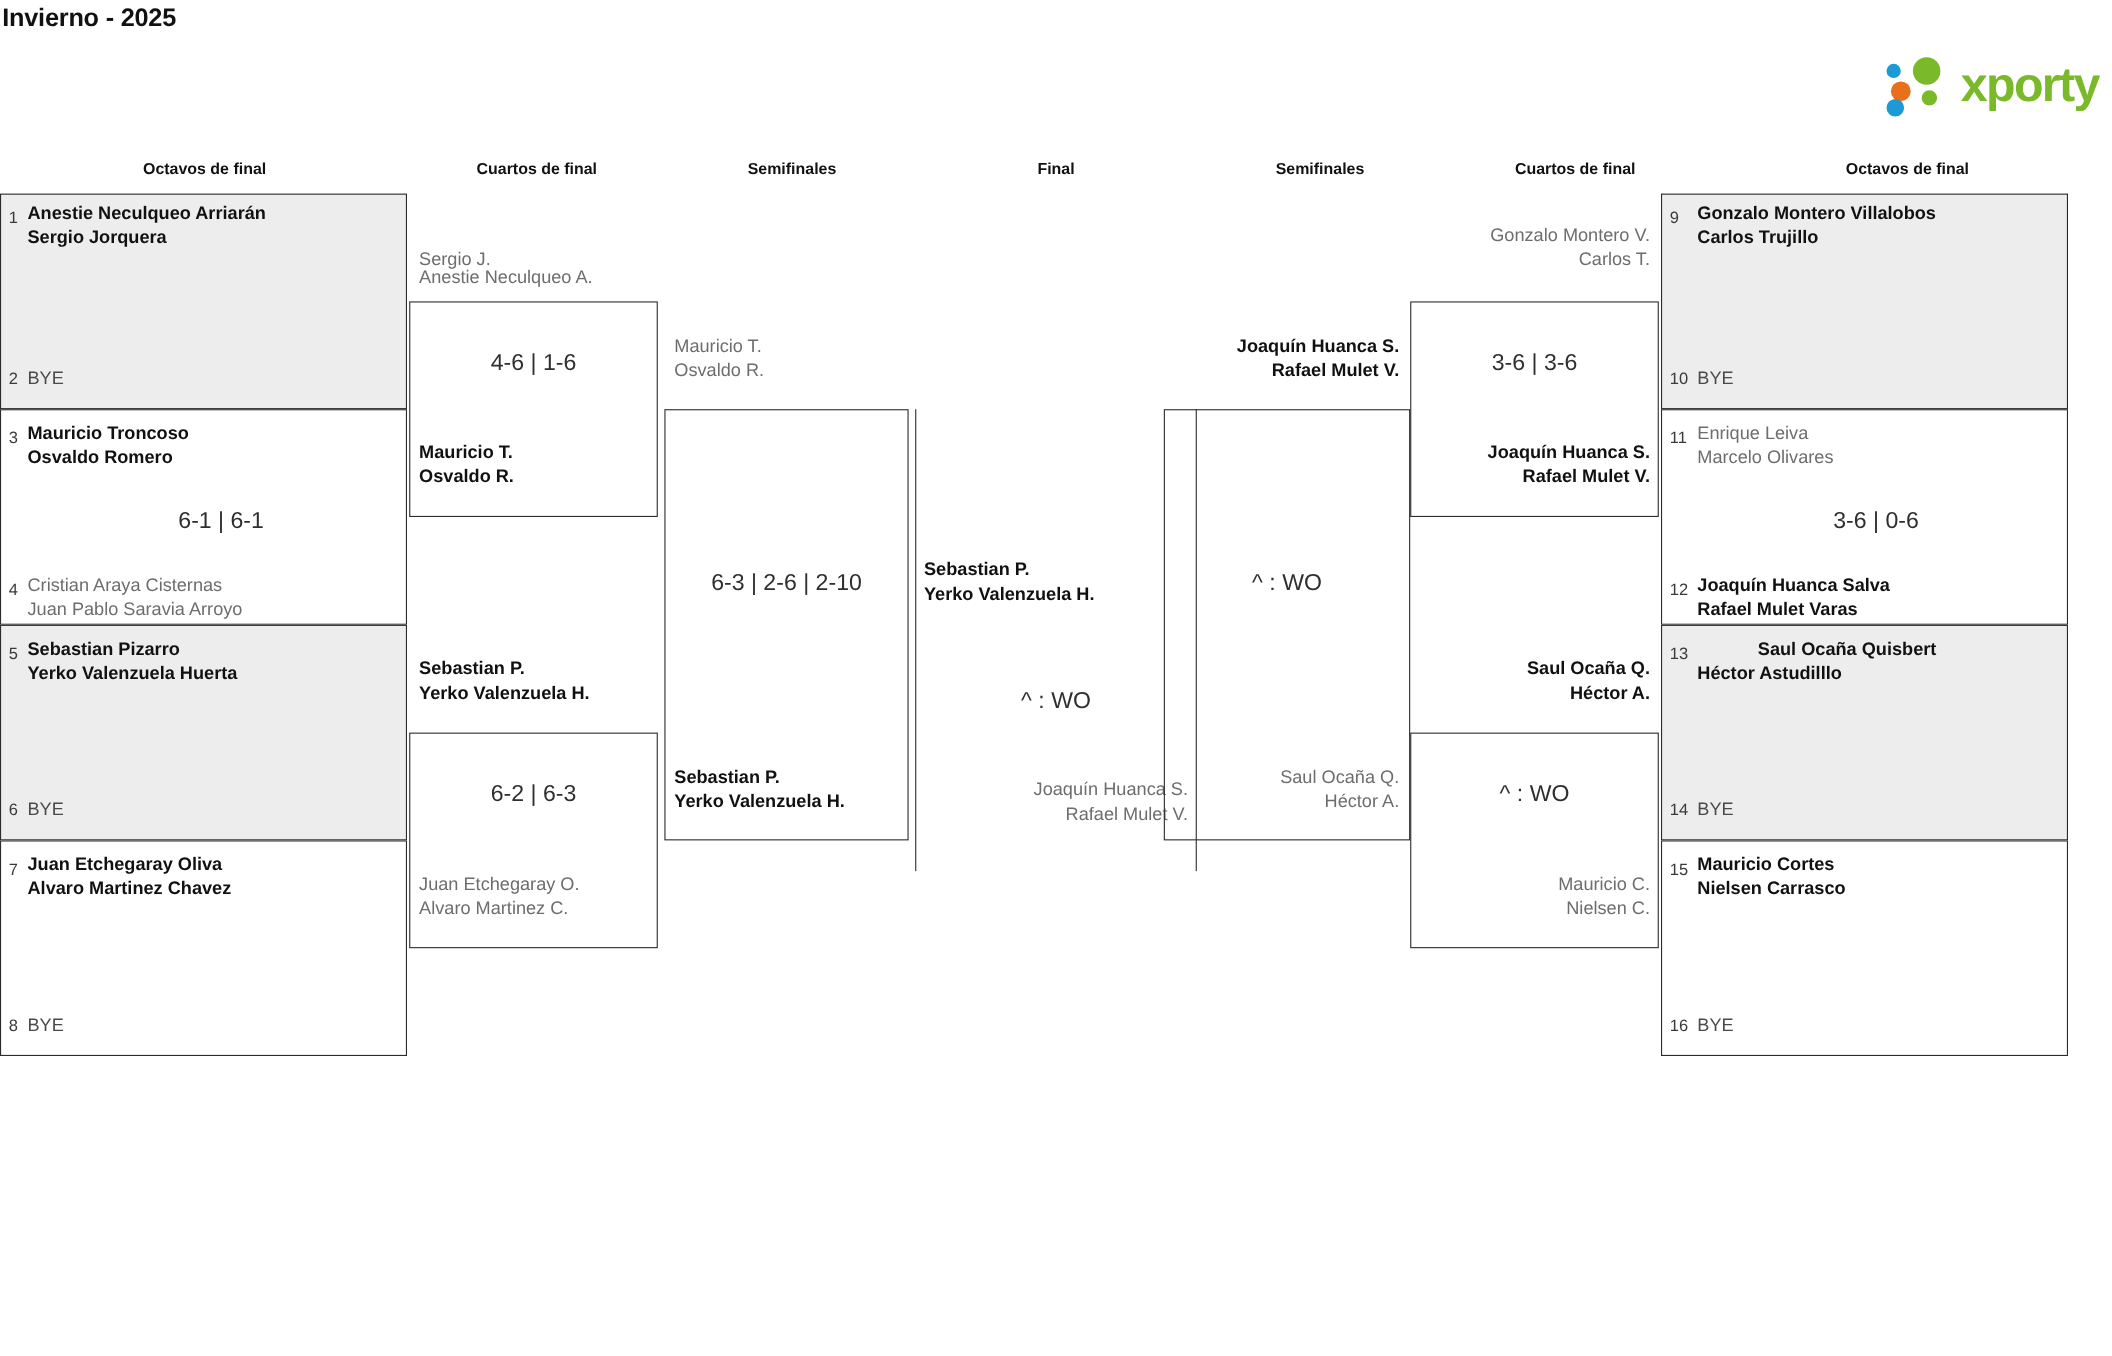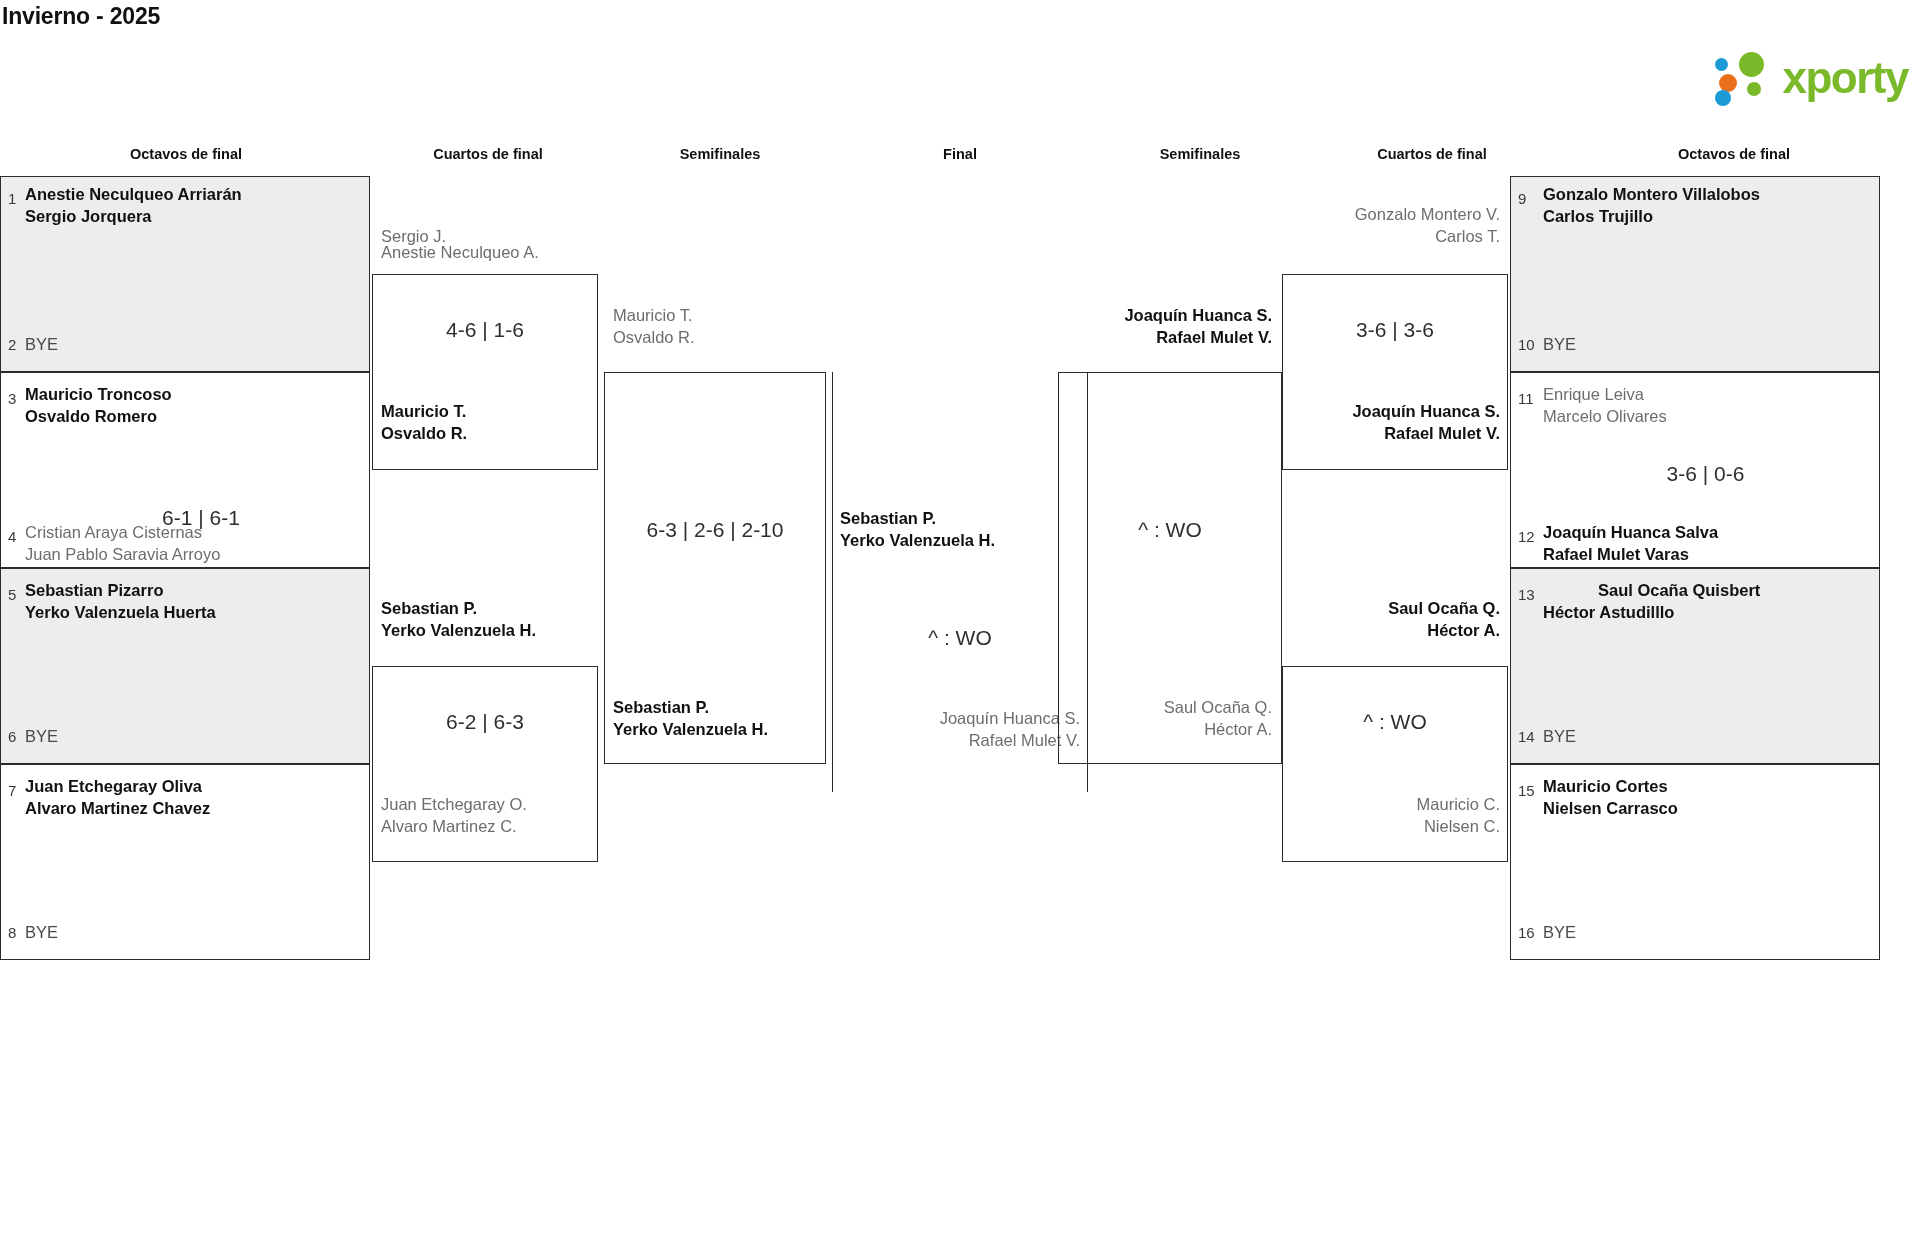--- a/index.html
+++ b/index.html
@@ -80,21 +80,21 @@
   <div class="seedno" style="left:8px;  top:190px;">1</div>
   <div class="team win" style="left:25px; top:183px;">Anestie Neculqueo Arriarán</div>
   <div class="team win" style="left:25px; top:205px;">Sergio Jorquera</div>
   <div class="seedno" style="left:8px;  top:336px;">2</div>
   <div class="byetxt" style="left:25px; top:333px;">BYE</div>
 
   <div class="seedbox" style="left:0px; top:372px; width:370px; height:196px;"></div>
   <div class="seedno" style="left:8px;  top:390px;">3</div>
   <div class="team win" style="left:25px; top:383px;">Mauricio Troncoso</div>
   <div class="team win" style="left:25px; top:405px;">Osvaldo Romero</div>
-  <div class="score" style="left:0px; top:462px; width:402px; text-align:center;margin-top:44px;">6-1 | 6-1</div>
+  <div class="score" style="left:0px; top:462px; width:402px; text-align:center;">6-1 | 6-1</div>
   <div class="seedno" style="left:8px;  top:528px;">4</div>
   <div class="team lose" style="left:25px; top:521px;">Cristian Araya Cisternas</div>
   <div class="team lose" style="left:25px; top:543px;">Juan Pablo Saravia Arroyo</div>
 
   <div class="seedbox shaded" style="left:0px; top:568px; width:370px; height:196px;"></div>
   <div class="seedno" style="left:8px;  top:586px;">5</div>
   <div class="team win" style="left:25px; top:579px;">Sebastian Pizarro</div>
   <div class="team win" style="left:25px; top:601px;">Yerko Valenzuela Huerta</div>
   <div class="seedno" style="left:8px;  top:728px;">6</div>
   <div class="byetxt" style="left:25px; top:725px;">BYE</div>

